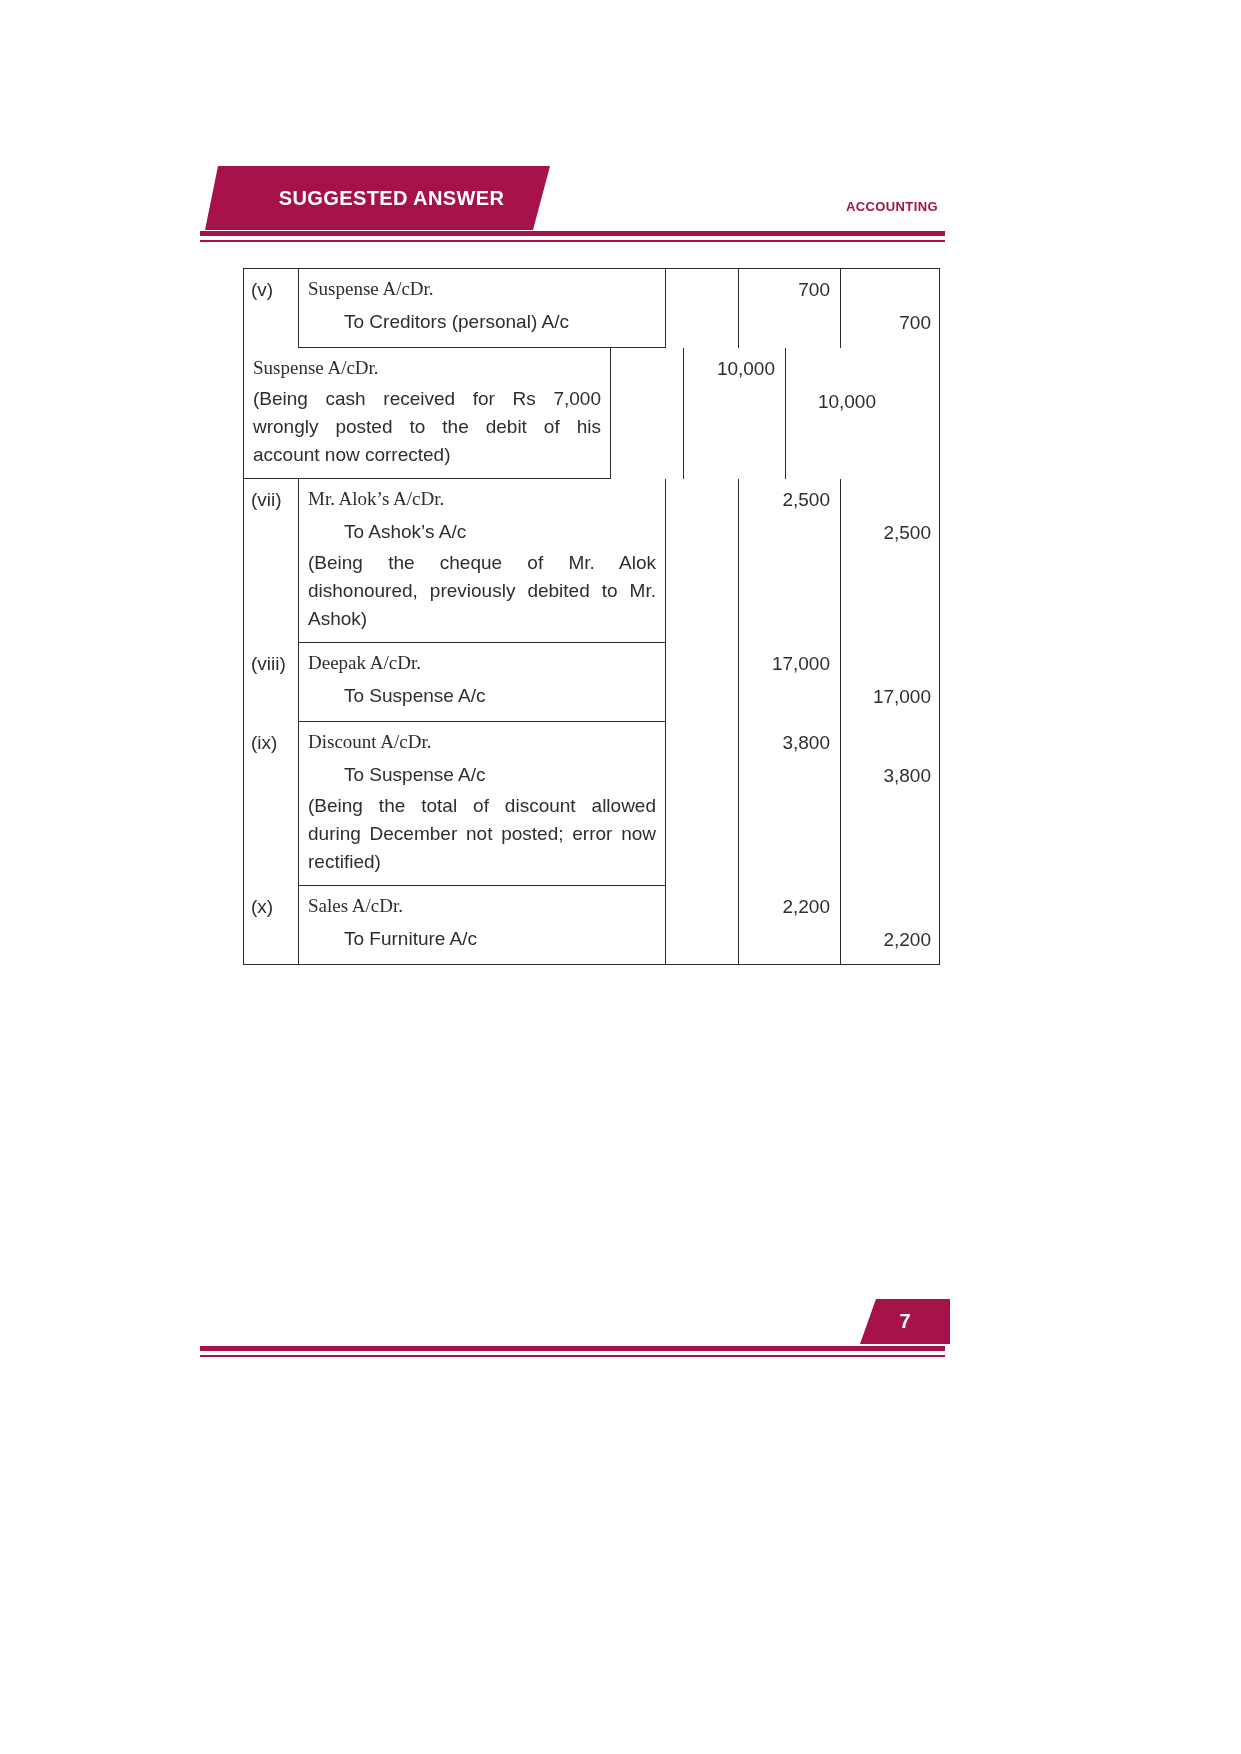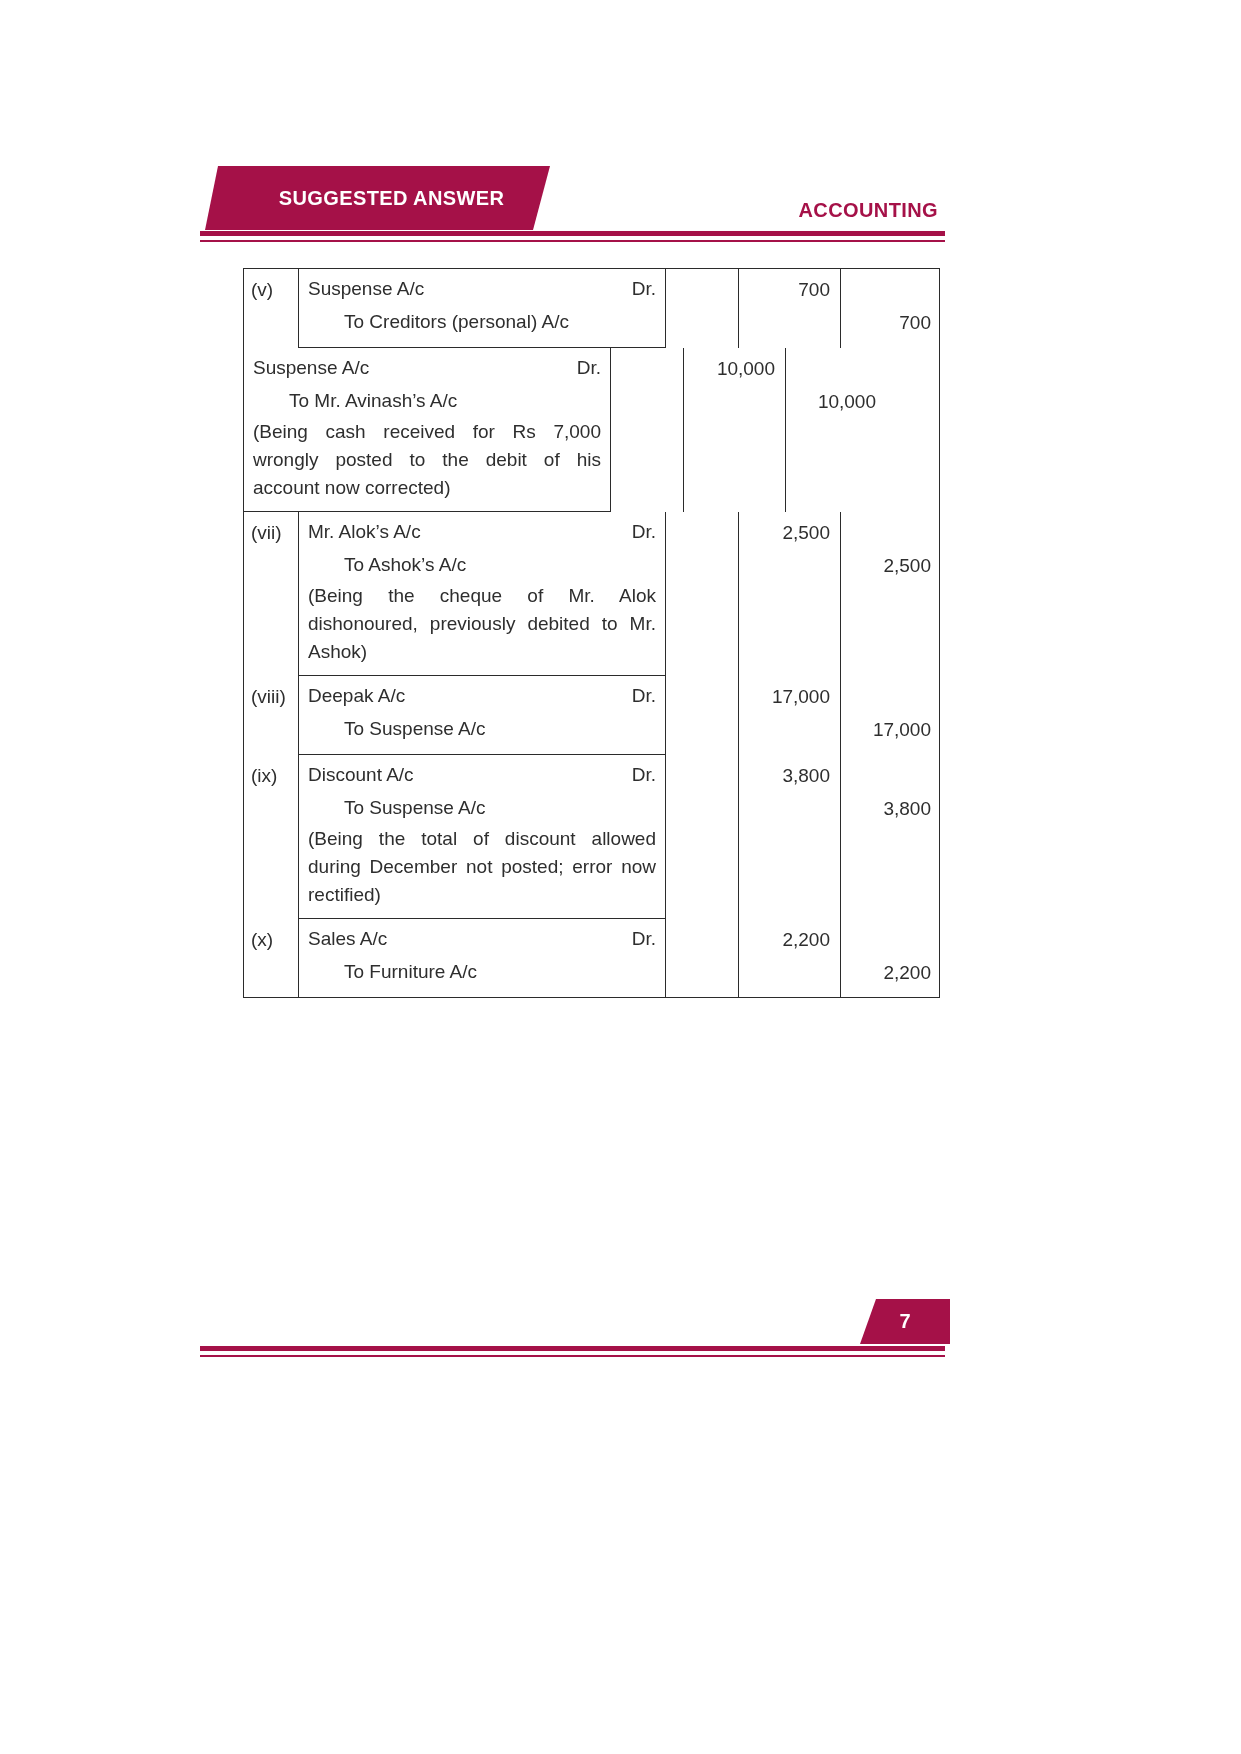--- a/index.html
+++ b/index.html
@@ -37,21 +37,21 @@
     letter-spacing:0.4px;
     margin-left:28px;
   }
   .subject-label{
     position:absolute;
     top:199px;
     left:200px;
     width:738px;
     text-align:right;
     color:var(--accent);
-    font-size:20px;
+    font-size:13px;
     font-weight:bold;
     letter-spacing:0.4px;
   }
   .rule-thick{
     position:absolute;
     left:200px;width:745px;height:5px;
     background:var(--accent);
   }
   .rule-thin{
     position:absolute;
@@ -83,22 +83,22 @@
   .c-part{
     width:367px;
     flex:0 0 367px;
     border-right:1px solid var(--line);
     border-bottom:1px solid var(--line);
     padding:3px 9px 9px 9px;
   }
   .entry:last-child .c-part{border-bottom:none;}
   .acct-line{
     display:flex;
-    justify-content:space-between;
-    line-height:33px;
+    line-height:33px;
+    font-family:Liberation Serif, serif;
   }
   .to-line{
     padding-left:36px;
     line-height:33px;
   }
   .narration{
     text-align:justify;
     line-height:28px;
     margin-top:1px;
   }
@@ -166,21 +166,20 @@
       <div class="c-debit">700</div>
       <div class="c-credit">700</div>
     </div>
 
     <div class="entry">
       <div class="c-part">
         <div class="acct-line">
           <span>Suspense A/c</span>
           <span>Dr.</span>
         </div>
-        <div class="to-line">To Mr. Avinash’s A/c</div>
         <div class="narration">(Being cash received for Rs 7,000 wrongly posted to the debit of his account now corrected)</div>
       </div>
       <div class="c-lf"></div>
       <div class="c-debit">10,000</div>
       <div class="c-credit">10,000</div>
     </div>
 
     <div class="entry">
       <div class="c-no">(vii)</div>
       <div class="c-part">

